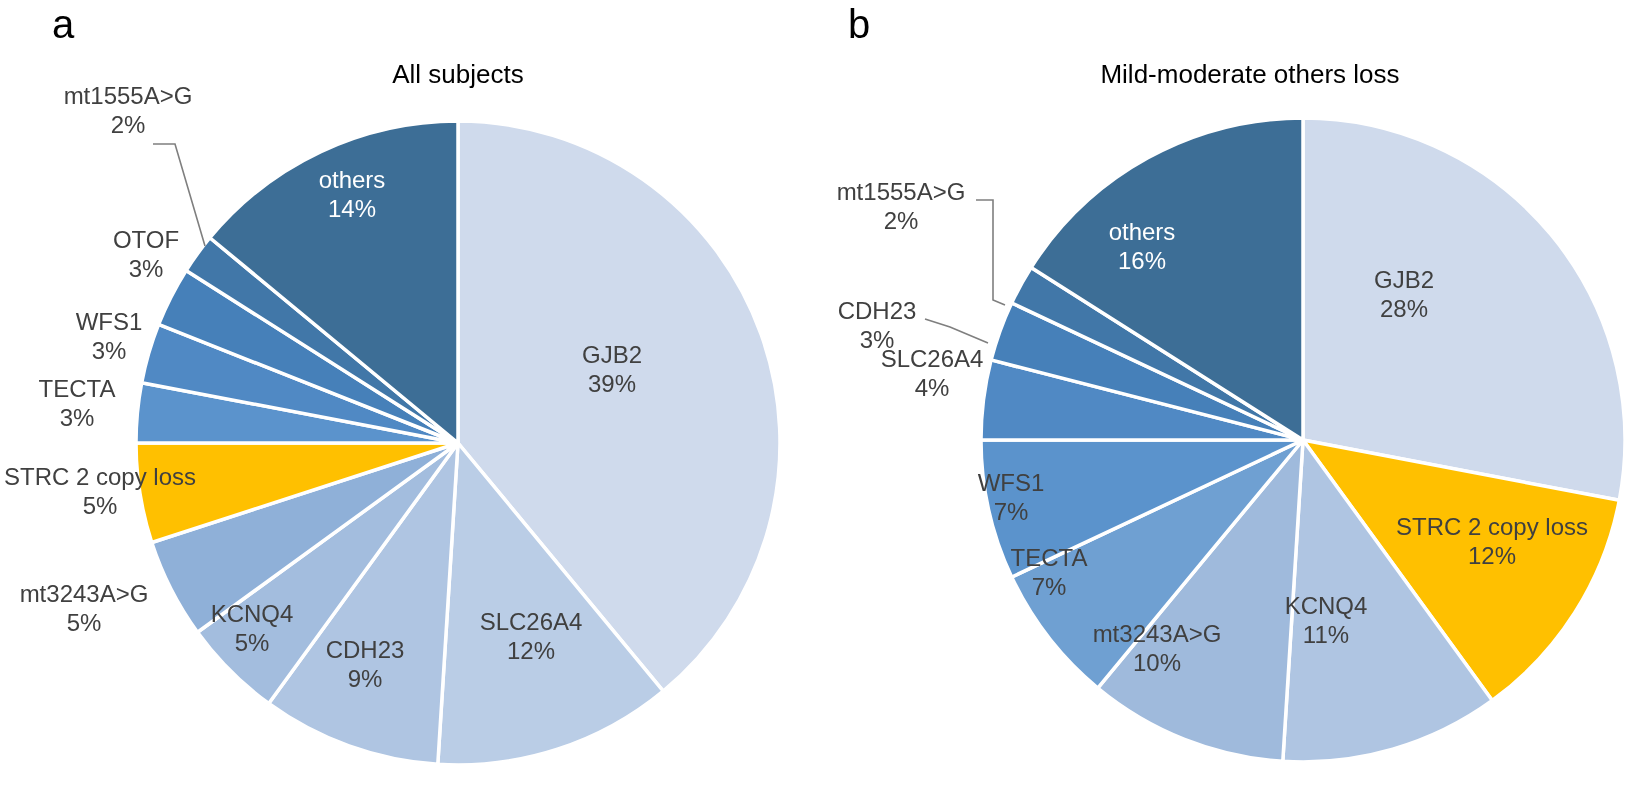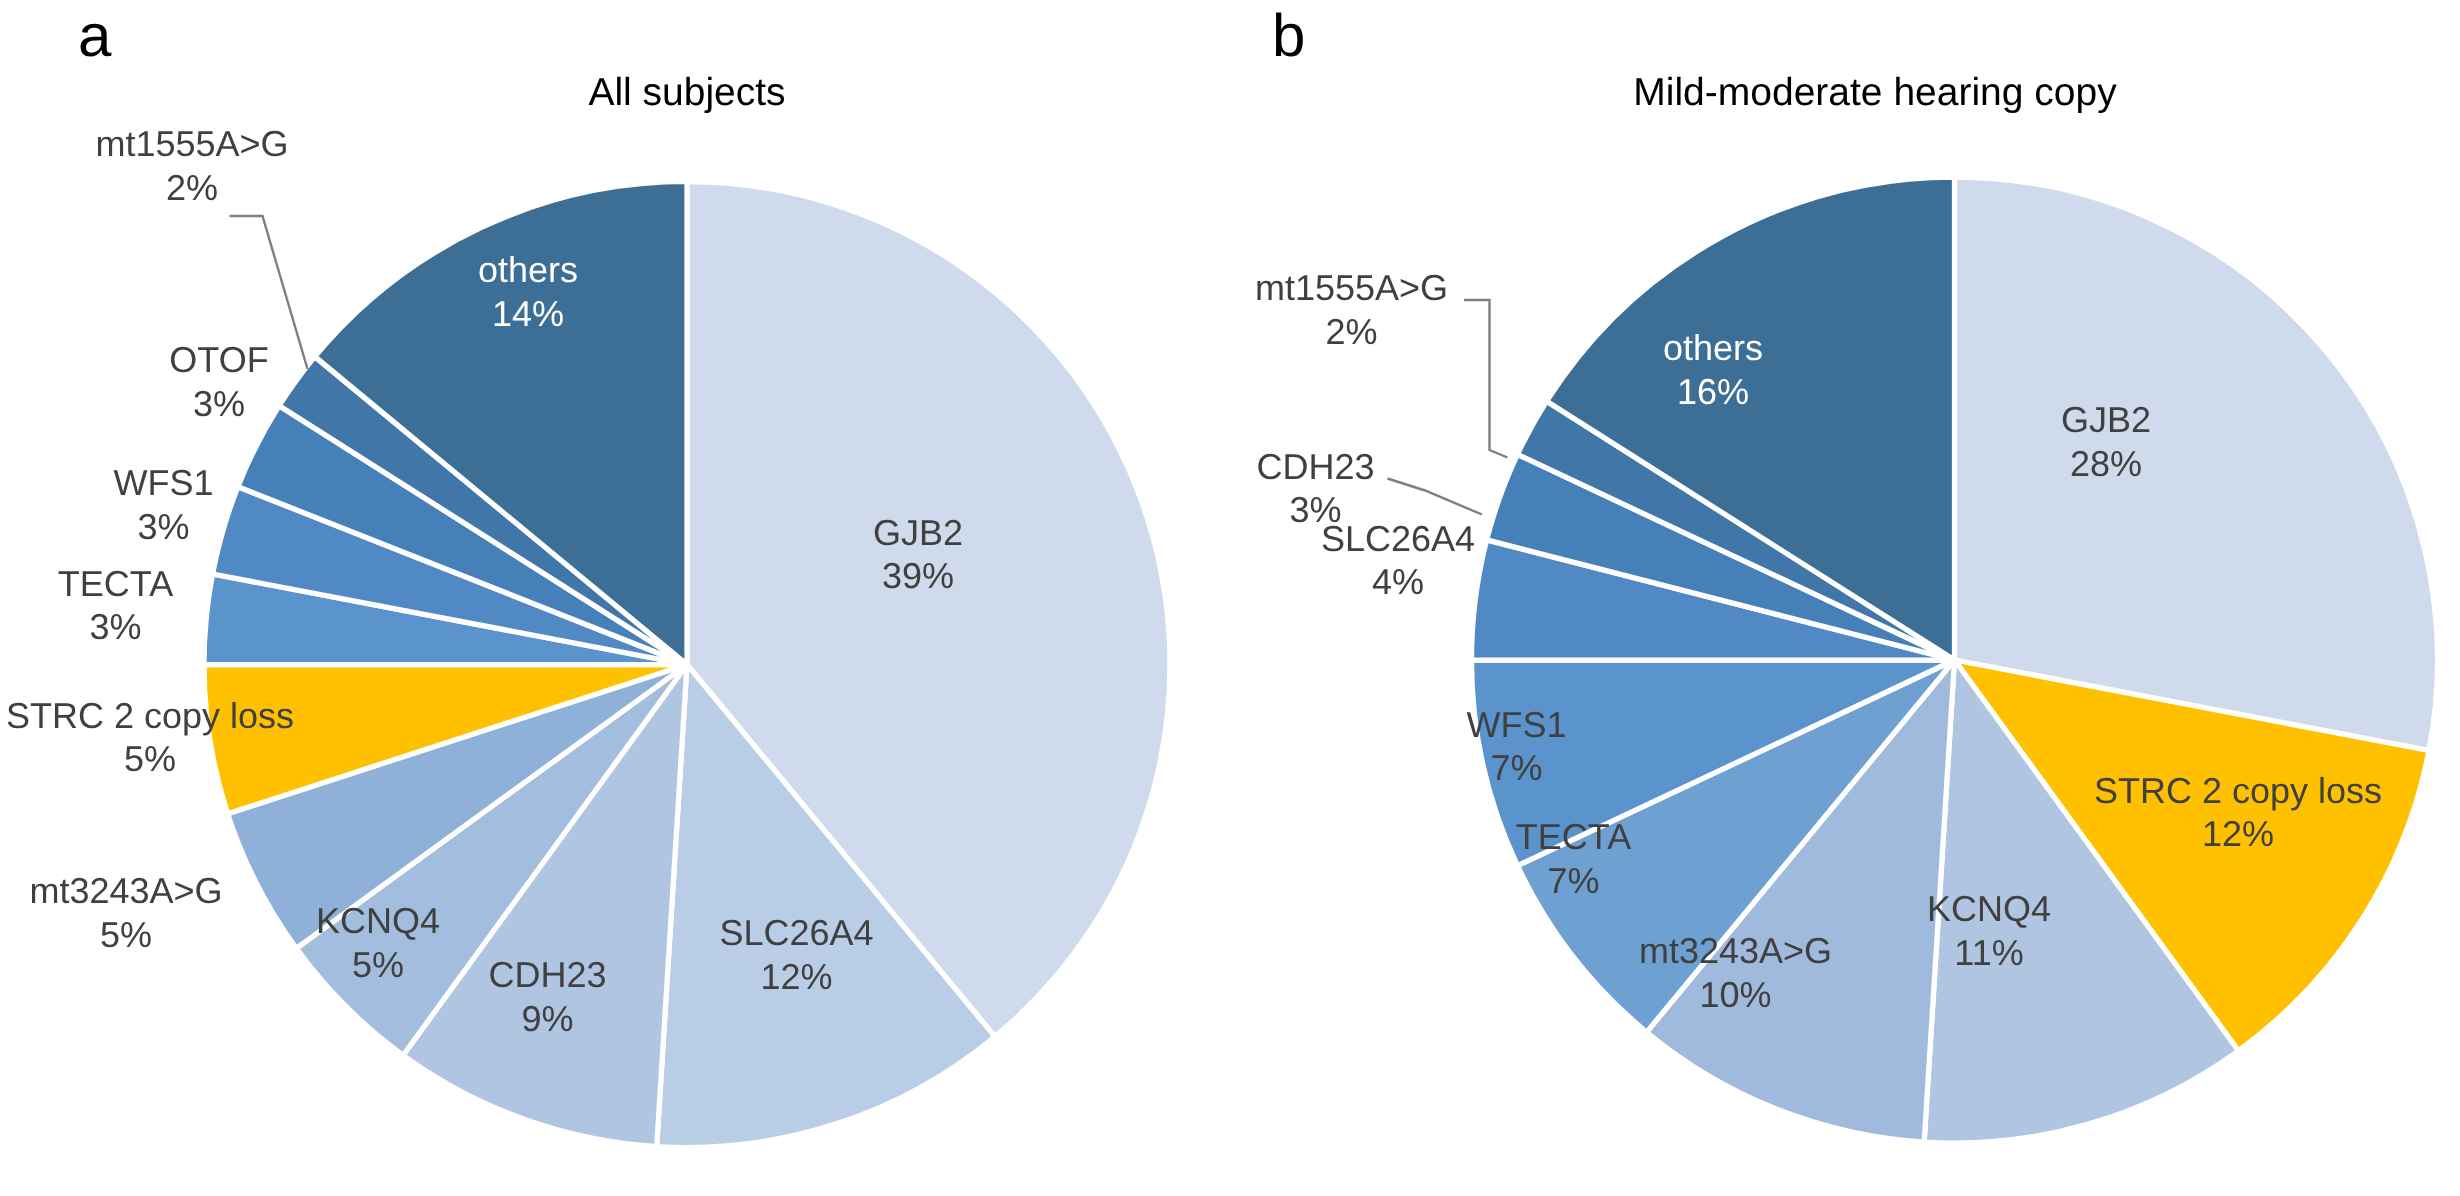--- a/index.html
+++ b/index.html
@@ -2,21 +2,21 @@
 <html><head>
 <meta charset="utf-8">
 <style>
   html,body{margin:0;padding:0;background:#ffffff;}
   body{width:1640px;height:797px;font-family:"Liberation Sans",sans-serif;color:#404040;overflow:hidden;}
   .figure{position:relative;width:1640px;height:797px;}
   .panel{position:absolute;top:0;height:797px;}
   .panel-a{left:0;width:820px;}
   .panel-b{left:820px;width:820px;}
   .panel-letter{position:absolute;font-size:40px;line-height:40px;color:#000;font-weight:400;}
-  .chart-title{position:absolute;font-size:26px;line-height:30px;color:#000;text-align:center;white-space:nowrap;}
+  .chart-title{position:absolute;font-size:26px;line-height:30px;color:#000;text-align:center;white-space:nowrap;margin-top:13px;}
   .pie-svg{position:absolute;left:0;top:0;width:820px;height:797px;overflow:visible;}
   .slice-label{font-size:24px;fill:#404040;text-anchor:middle;font-family:"Liberation Sans",sans-serif;}
   .slice-label.inside-light{fill:#ffffff;}
   .leader{stroke:#7f7f7f;stroke-width:1.6;fill:none;}
 </style>
 </head>
 <body>
 
 <div class="figure">
 
@@ -51,21 +51,21 @@
           <text x="109" y="330" class="slice-label"><tspan x="109">WFS1</tspan><tspan x="109" dy="29">3%</tspan></text>
           <text x="146" y="248" class="slice-label"><tspan x="146">OTOF</tspan><tspan x="146" dy="29">3%</tspan></text>
           <text x="128" y="104" class="slice-label"><tspan x="128">mt1555A&gt;G</tspan><tspan x="128" dy="29">2%</tspan></text>
           <text x="352" y="188" class="slice-label inside-light"><tspan x="352">others</tspan><tspan x="352" dy="29">14%</tspan></text>
         </g>
     </svg>
   </div>
 
   <div class="panel panel-b">
     <div class="panel-letter" style="left:28px;top:4px;">b</div>
-    <div class="chart-title" style="left:110px;top:46px;width:640px;">Mild-moderate hearing copy</div>
+    <div class="chart-title" style="left:110px;top:46px;width:640px;">Mild-moderate others loss</div>
     <svg class="pie-svg" viewBox="0 0 820 797">
       <g id="slices-b">
           <path d="M 483 440 L 483 118 A 322 322 0 0 1 799.2964947346377 500.3367832966034 Z" fill="#CFDAEC" stroke="#ffffff" stroke-width="3.5" stroke-linejoin="round"></path>
           <path d="M 483 440 L 799.2964947346377 500.3367832966034 A 322 322 0 0 1 672.2668512381763 700.5034721887331 Z" fill="#FFC000" stroke="#ffffff" stroke-width="3.5" stroke-linejoin="round"></path>
           <path d="M 483 440 L 672.2668512381763 700.5034721887331 A 322 322 0 0 1 462.78145271156114 761.3646065539035 Z" fill="#AFC5E2" stroke="#ffffff" stroke-width="3.5" stroke-linejoin="round"></path>
           <path d="M 483 440 L 462.78145271156114 761.3646065539035 A 322 322 0 0 1 277.749475300922 688.1052641738042 Z" fill="#9FBADC" stroke="#ffffff" stroke-width="3.5" stroke-linejoin="round"></path>
           <path d="M 483 440 L 277.749475300922 688.1052641738042 A 322 322 0 0 1 191.6456891059417 577.1009318839533 Z" fill="#6FA0D2" stroke="#ffffff" stroke-width="3.5" stroke-linejoin="round"></path>
           <path d="M 483 440 L 191.6456891059417 577.1009318839533 A 322 322 0 0 1 161 440.00000000000006 Z" fill="#5B93CC" stroke="#ffffff" stroke-width="3.5" stroke-linejoin="round"></path>
           <path d="M 483 440 L 161 440.00000000000006 A 322 322 0 0 1 171.11622211658084 359.92185633291655 Z" fill="#5089C4" stroke="#ffffff" stroke-width="3.5" stroke-linejoin="round"></path>
           <path d="M 483 440 L 171.11622211658084 359.92185633291655 A 322 322 0 0 1 191.64568910594164 302.8990681160467 Z" fill="#4680B9" stroke="#ffffff" stroke-width="3.5" stroke-linejoin="round"></path>

